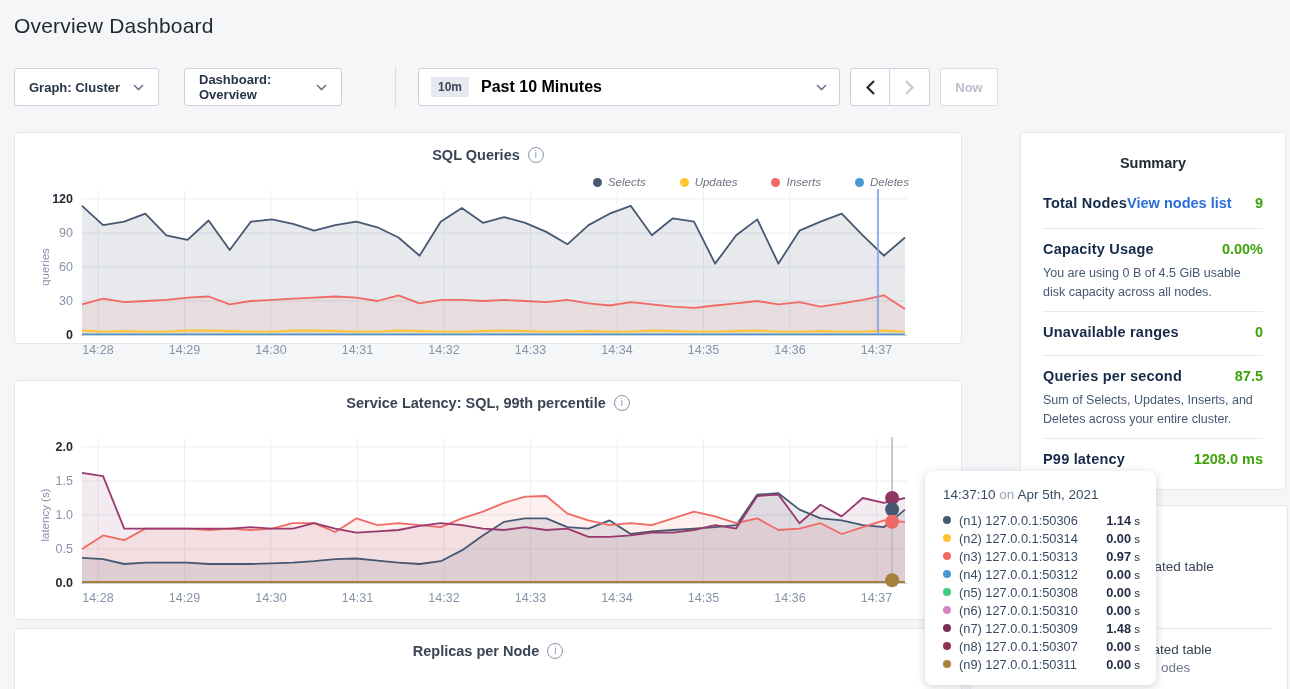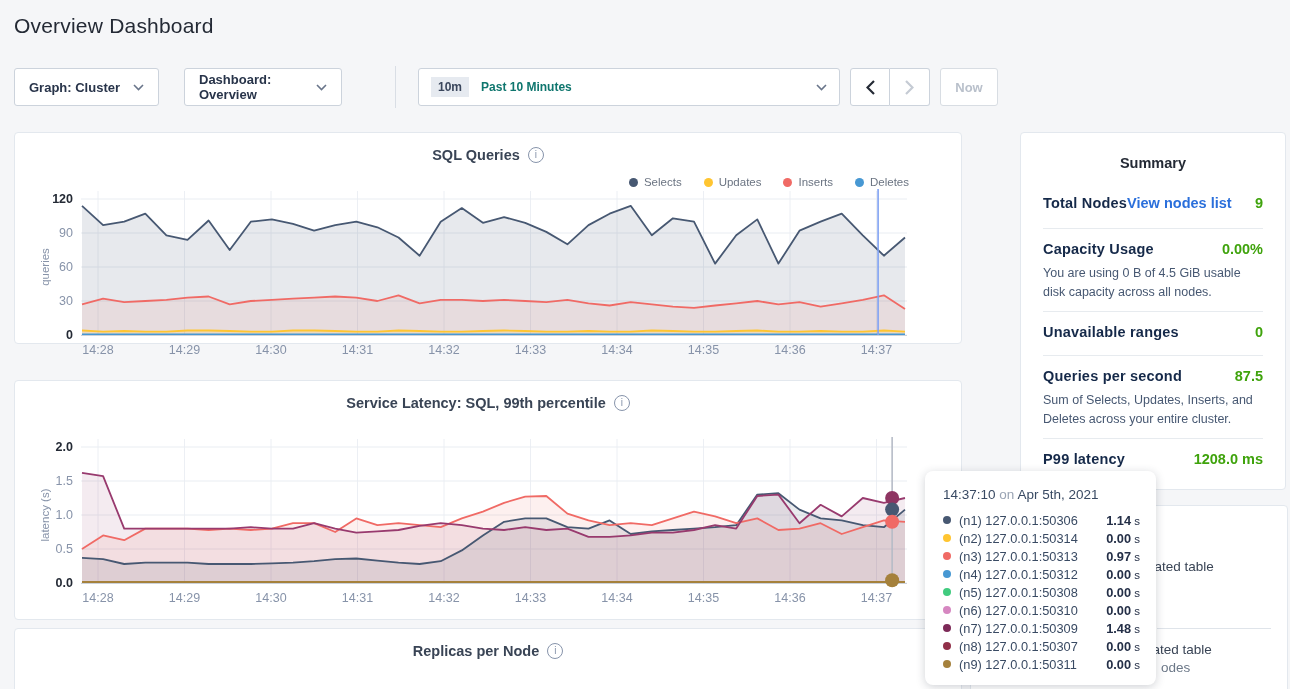--- a/index.html
+++ b/index.html
@@ -10,21 +10,21 @@
   .page-title { position:absolute; left:14px; top:14px; font-size:21px; font-weight:400; color:#242a35; letter-spacing:.2px; }
 
   
   .btn { position:absolute; top:68px; height:38px; background:#fff; border:1px solid #ccd3dc; border-radius:3px;
          display:flex; align-items:center; font-size:13px; font-weight:700; color:#28344a; cursor:pointer; }
   .dd-graph { left:14px; width:145px; padding:0 14px; justify-content:space-between; }
   .dd-dashboard { left:184px; width:158px; padding:0 14px; justify-content:space-between; }
   .v-divider { position:absolute; left:395px; top:66px; height:42px; width:1px; background:#d9dee5; }
   .time-selector { left:418px; width:422px; padding:0 12px; justify-content:flex-start; gap:12px; }
   .time-badge { background:#e6eaf0; border-radius:0; padding:3px 7px; font-size:12px; font-weight:700; color:#3a465c; }
-  .time-label { font-size:12px; font-weight:700; color:#0f766e; }
+  .time-label { font-size:16px; font-weight:700; color:#000000; }
   .time-selector .chev { margin-left:auto; }
   .chev svg { display:block; }
   .arrow-group { position:absolute; left:850px; top:68px; display:flex; }
   .arrow-btn { width:40px; height:38px; background:#fff; border:1px solid #ccd3dc; display:flex; align-items:center; justify-content:center; cursor:pointer; }
   .arrow-btn.prev { border-radius:3px 0 0 3px; }
   .arrow-btn.next { border-radius:0 3px 3px 0; border-left:none; cursor:default; }
   .now-btn { left:940px; width:58px; justify-content:center; color:#b9c0cb; border-color:#d8dde3; cursor:default; }
 
   
   .card { position:absolute; background:#fff; border:1px solid #e3e8ee; border-radius:4px; }
@@ -32,21 +32,21 @@
   .card-latency { left:14px; top:380px; width:948px; height:240px; }
   .card-replicas { left:14px; top:628px; width:948px; height:220px; }
   .card-summary { left:1020px; top:132px; width:266px; height:358px; }
   .card-events { left:970px; top:505px; width:318px; height:240px; }
 
   .chart-title { position:absolute; top:13px; left:0; right:0; text-align:center; font-size:14.5px; font-weight:700; color:#394455; }
   .chart-title .t { display:inline-block; vertical-align:middle; }
   .info-icon { display:inline-block; vertical-align:middle; margin-left:8px; width:16px; height:16px; border:1px solid #8794ab; border-radius:50%;
                color:#8794ab; font-size:10px; line-height:14px; text-align:center; font-weight:400; }
 
-  .legend { position:absolute; top:43px; right:52px; display:flex; gap:22px; }
+  .legend { position:absolute; top:43px; right:52px; display:flex; gap:34px;font-style:italic; }
   .legend-item { display:flex; align-items:center; gap:6px; font-size:11.5px; color:#6b7482; cursor:pointer; }
   .legend-dot { width:9px; height:9px; border-radius:50%; }
 
   .chart-svg { position:absolute; left:0; top:0; }
 
   
   .summary-title { text-align:center; font-size:14.5px; font-weight:700; color:#242a35; padding-top:22px; }
   .sum-row { position:absolute; left:22px; right:22px; }
   .sum-head { display:flex; align-items:baseline; }
   .sum-label { font-size:14.5px; font-weight:700; color:#152949; letter-spacing:.2px; }

